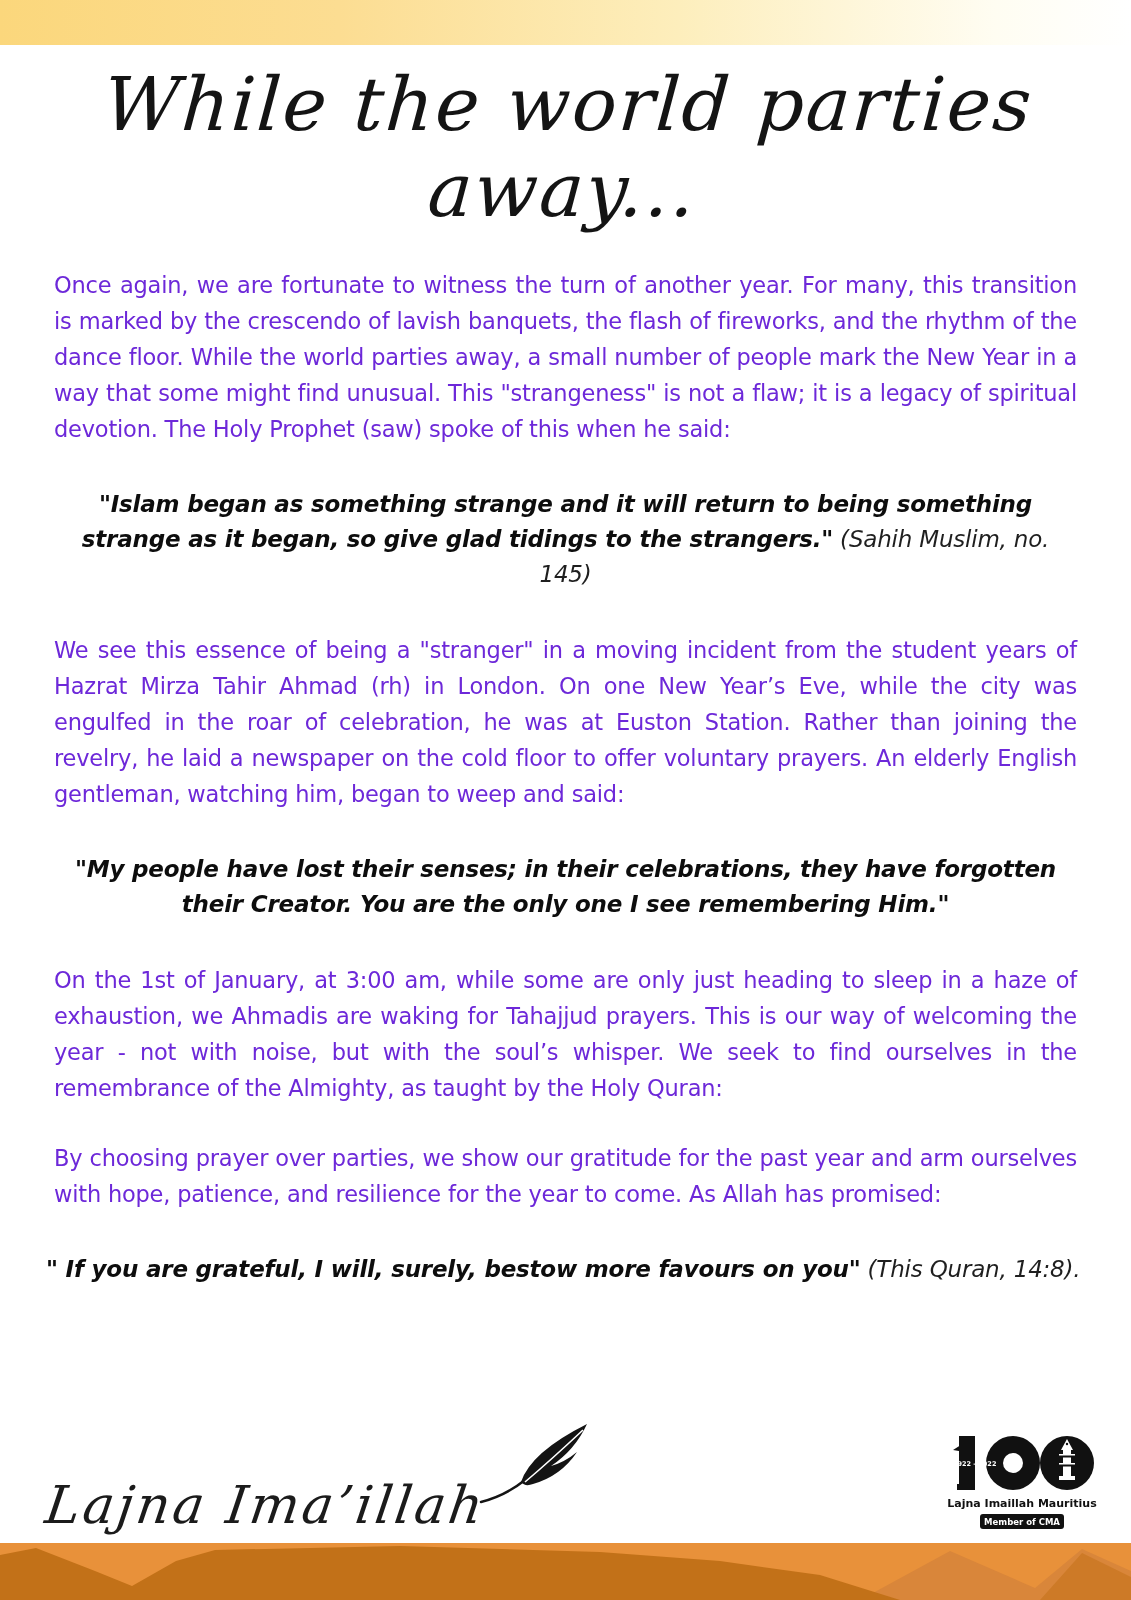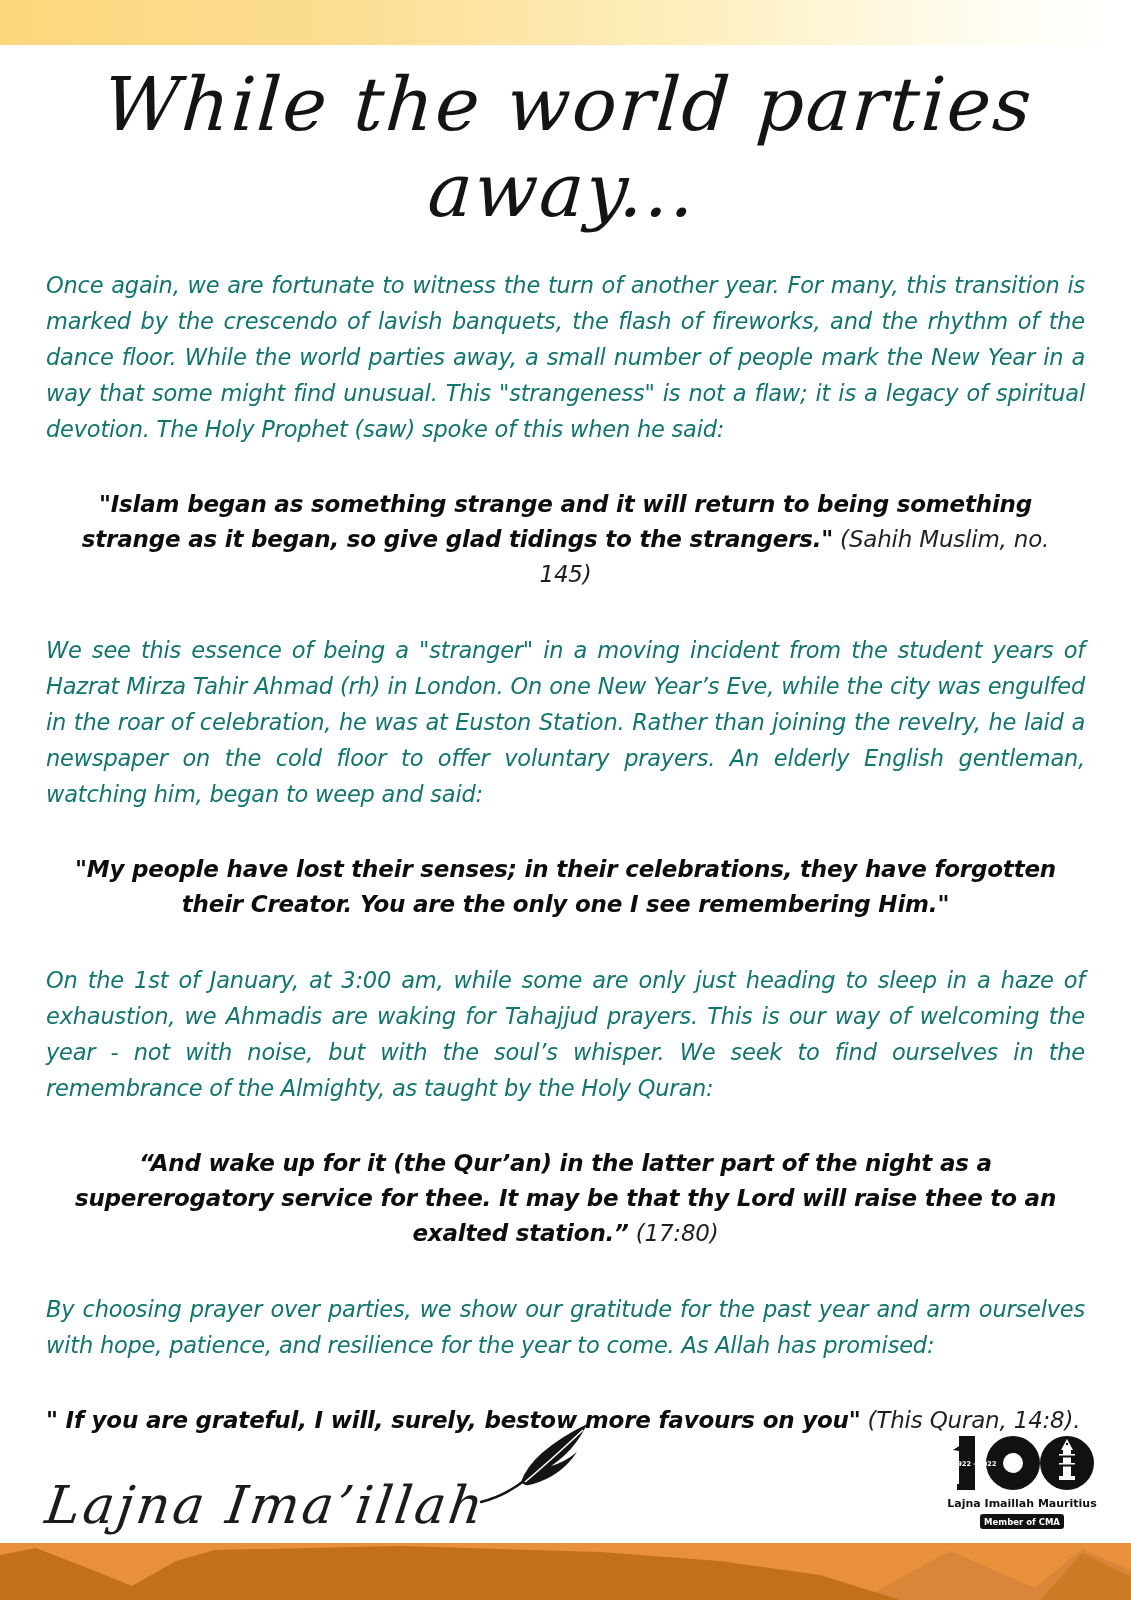--- a/index.html
+++ b/index.html
@@ -22,27 +22,26 @@
     font-weight:400;
     font-size:74px;
     letter-spacing:2px;
     color:#141414;
     transform:skewX(-4deg);
   }
   .content{
     padding:0 46px;
   }
   .para{
-    font-style:italic;
     font-size:22.5px;
     line-height:36px;
     letter-spacing:-0.2px;
     text-align:justify;
-    color:#0f766e;
-    margin:34px 0;
+    color:#6d28d9;
+    margin:34px 8px;
   }
   .quote{
     font-style:italic;
     font-weight:bold;
     font-size:23px;
     line-height:35px;
     letter-spacing:-0.2px;
     text-align:center;
     color:#0d0d0d;
     margin:40px 0;
@@ -109,21 +108,20 @@
     <p class="para">Once again, we are fortunate to witness the turn of another year. For many, this transition is marked by the crescendo of lavish banquets, the flash of fireworks, and the rhythm of the dance floor. While the world parties away, a small number of people mark the New Year in a way that some might find unusual. This "strangeness" is not a flaw; it is a legacy of spiritual devotion. The Holy Prophet (saw) spoke of this when he said:</p>
 
     <p class="quote"><span>"Islam began as something strange and it will return to being something strange as it began, so give glad tidings to the strangers."</span><span class="cite">(Sahih Muslim, no. 145)</span></p>
 
     <p class="para">We see this essence of being a "stranger" in a moving incident from the student years of Hazrat Mirza Tahir Ahmad (rh) in London. On one New Year’s Eve, while the city was engulfed in the roar of celebration, he was at Euston Station. Rather than joining the revelry, he laid a newspaper on the cold floor to offer voluntary prayers. An elderly English gentleman, watching him, began to weep and said:</p>
 
     <p class="quote"><span>"My people have lost their senses; in their celebrations, they have forgotten their Creator. You are the only one I see remembering Him."</span></p>
 
     <p class="para">On the 1st of January, at 3:00 am, while some are only just heading to sleep in a haze of exhaustion, we Ahmadis are waking for Tahajjud prayers. This is our way of welcoming the year - not with noise, but with the soul’s whisper. We seek to find ourselves in the remembrance of the Almighty, as taught by the Holy Quran:</p>
 
-    <p class="quote"><span>“And wake up for it (the Qur’an) in the latter part of the night as a supererogatory service for thee. It may be that thy Lord will raise thee to an exalted station.”</span><span class="cite">(17:80)</span></p>
 
     <p class="para">By choosing prayer over parties, we show our gratitude for the past year and arm ourselves with hope, patience, and resilience for the year to come. As Allah has promised:</p>
 
     <p class="quote quote-left"><span>" If you are grateful, I will, surely, bestow more favours on you"</span><span class="cite">(This Quran, 14:8).</span></p>
 
   </div>
 
   <div class="bottom-row">
 
     <div class="signature">

